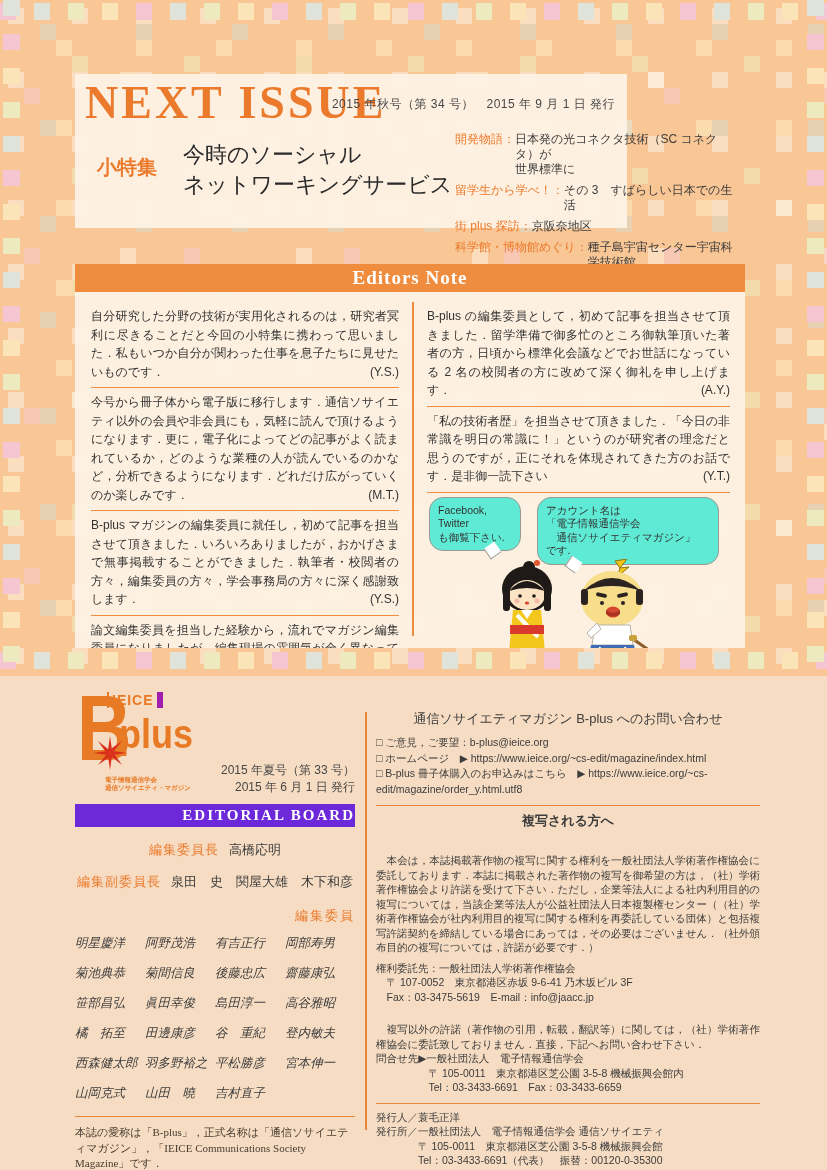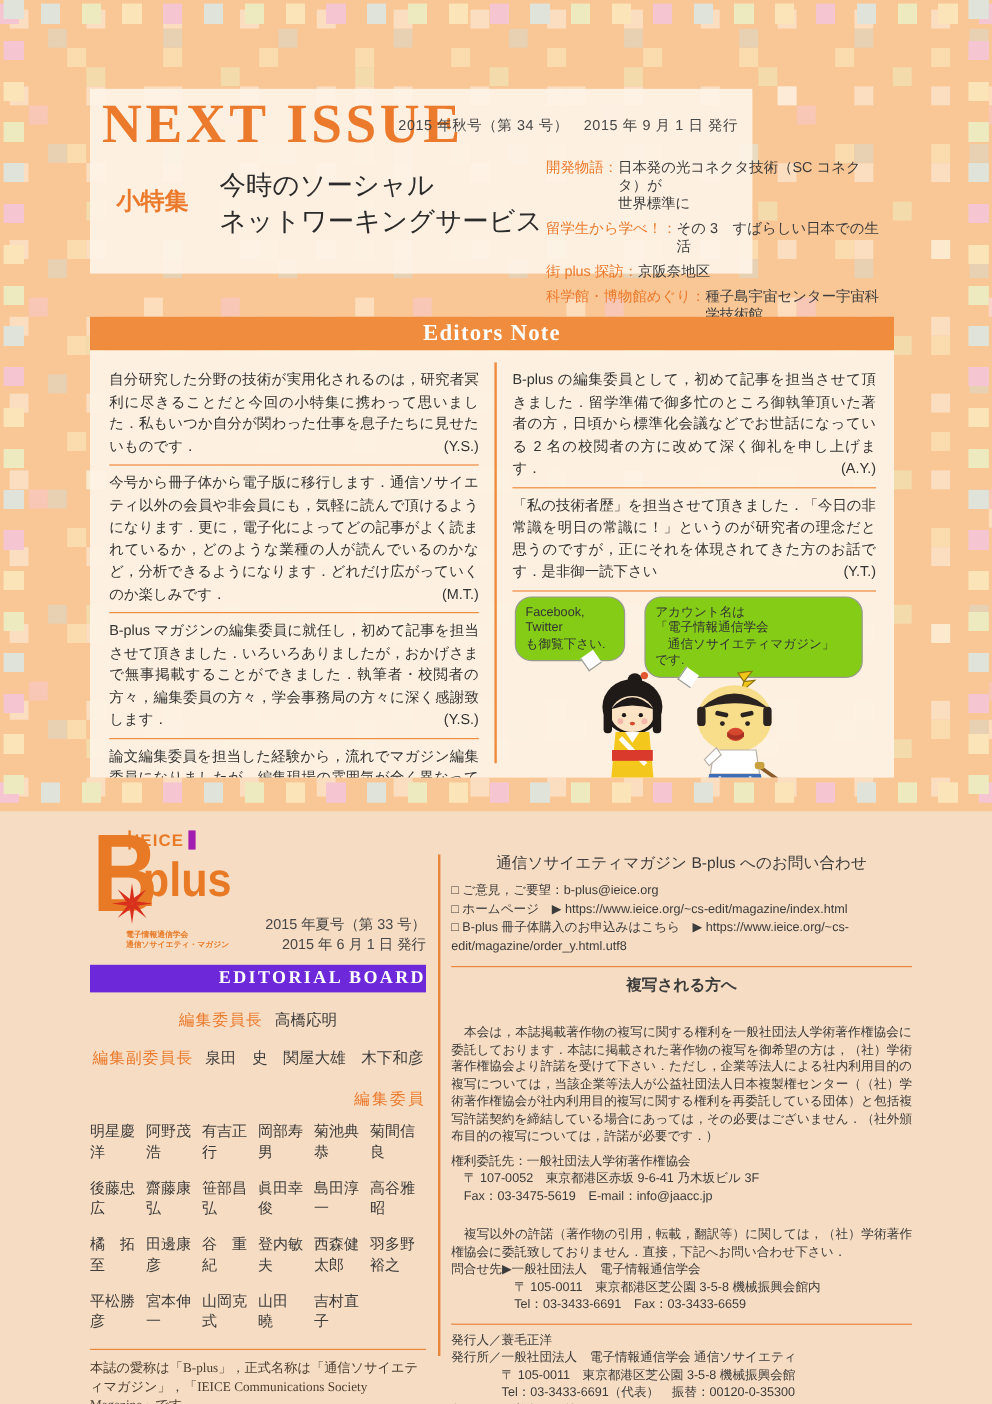--- a/index.html
+++ b/index.html
@@ -92,21 +92,21 @@
   .en-p {
     display:flow-root; font-size:12px; line-height:18.5px; color:#333;
     text-align:justify; padding:5px 0 6px 0;
     border-bottom:1.5px solid #ef8c3e;
   }
   .en-p:last-child { border-bottom:none; }
   .en-p .sig { float:right; }
   
   .mascot-scene { position:relative; height:185px; margin-top:4px; }
   .bubble {
-    position:absolute; background:#84cc16; border:1.5px solid #9a9a92;
+    position:absolute; background:#5eead4; border:1.5px solid #9a9a92;
     border-radius:14px; padding:6px 8px;
     font-size:10.5px; line-height:13.5px; color:#333; white-space:pre-line;
   }
   .bubble::after {
     content:""; position:absolute; width:12px; height:12px; background:#fff;
     border-right:1.5px solid #9a9a92; border-bottom:1.5px solid #9a9a92;
     transform:rotate(55deg); bottom:-7px;
   }
   .bubble-left  { left:2px; top:0; width:92px; }
   .bubble-left::after { left:62%; }
@@ -129,22 +129,22 @@
   .issue-date { position:absolute; right:0; bottom:6px; text-align:right; font-size:12px; line-height:17px; color:#474747; }
   .eb-bar {
     margin-top:2px; height:23px; background:#6d28d9; color:#fff; text-align:right;
     font-family:"Liberation Serif","DejaVu Serif",serif;
     font-weight:bold; font-size:15px; line-height:23px; letter-spacing:2px;
   }
   .board-row { text-align:center; margin-top:14px; font-size:13px; color:#3c3c3c; }
   .board-row .lbl { color:#eb7a2c; margin-right:10px; letter-spacing:1px; }
   .members-title { text-align:right; margin-top:16px; font-size:13px; color:#eb7a2c; letter-spacing:2px; }
   .members-grid {
-    margin-top:10px; display:grid; grid-template-columns:repeat(6,1fr);
-    row-gap:13px; font-size:12.5px; color:#3c3c3c;
+    margin-top:10px; display:grid; grid-template-columns:repeat(4,1fr);
+    row-gap:13px; font-size:12.5px; color:#3c3c3c;font-style:italic;
   }
   .rule-orange { border:none; border-top:1.5px solid #e8863c; margin:14px 0 8px 0; }
   .note-text {
     font-family:"Liberation Serif","DejaVu Serif",serif;
     font-size:11px; line-height:15.5px; color:#4a3d31;
   }
   .col-right { position:absolute; left:376px; top:710px; width:384px; color:#3c3c3c; }
   .contact-title { text-align:center; font-size:13px; margin-bottom:7px; }
   .contact-item { font-size:10.5px; line-height:15.5px; }
   .copy-title { text-align:center; font-size:13px; font-weight:bold; margin:6px 0 23px 0; }

